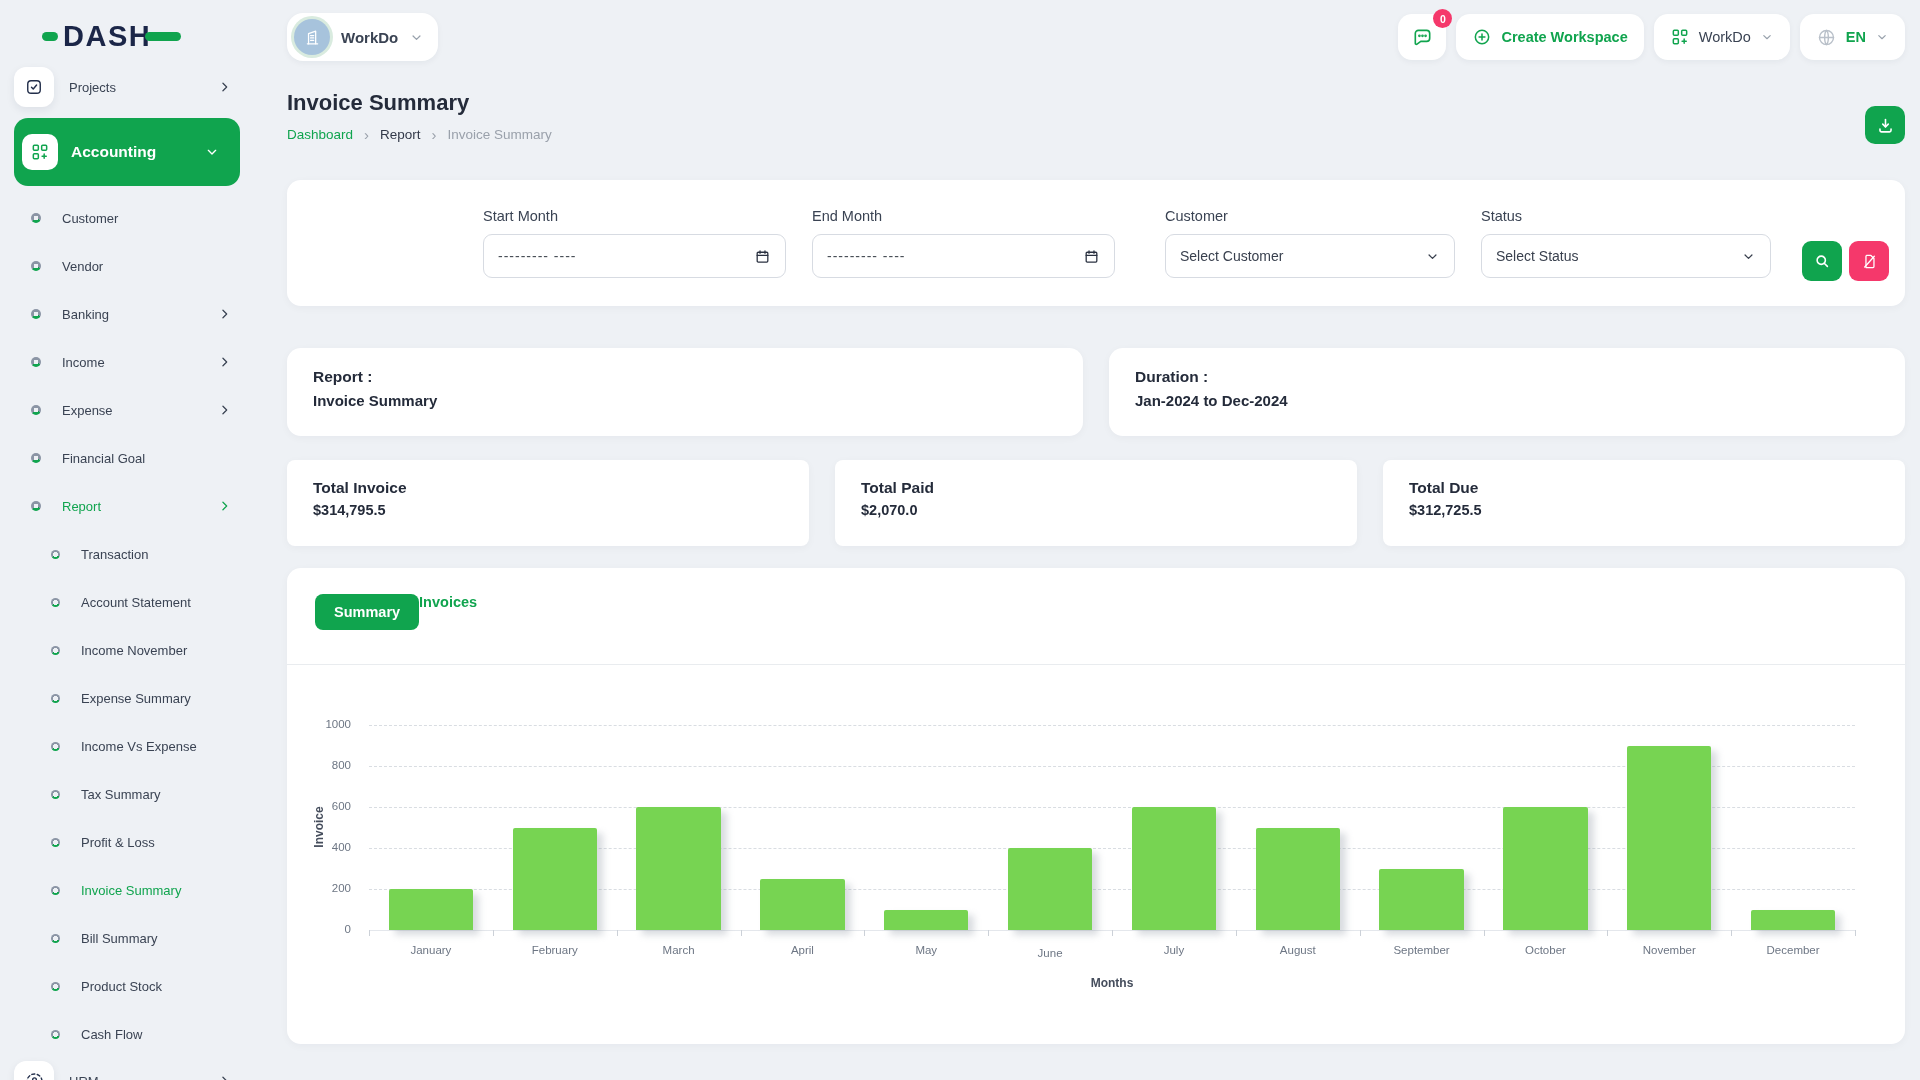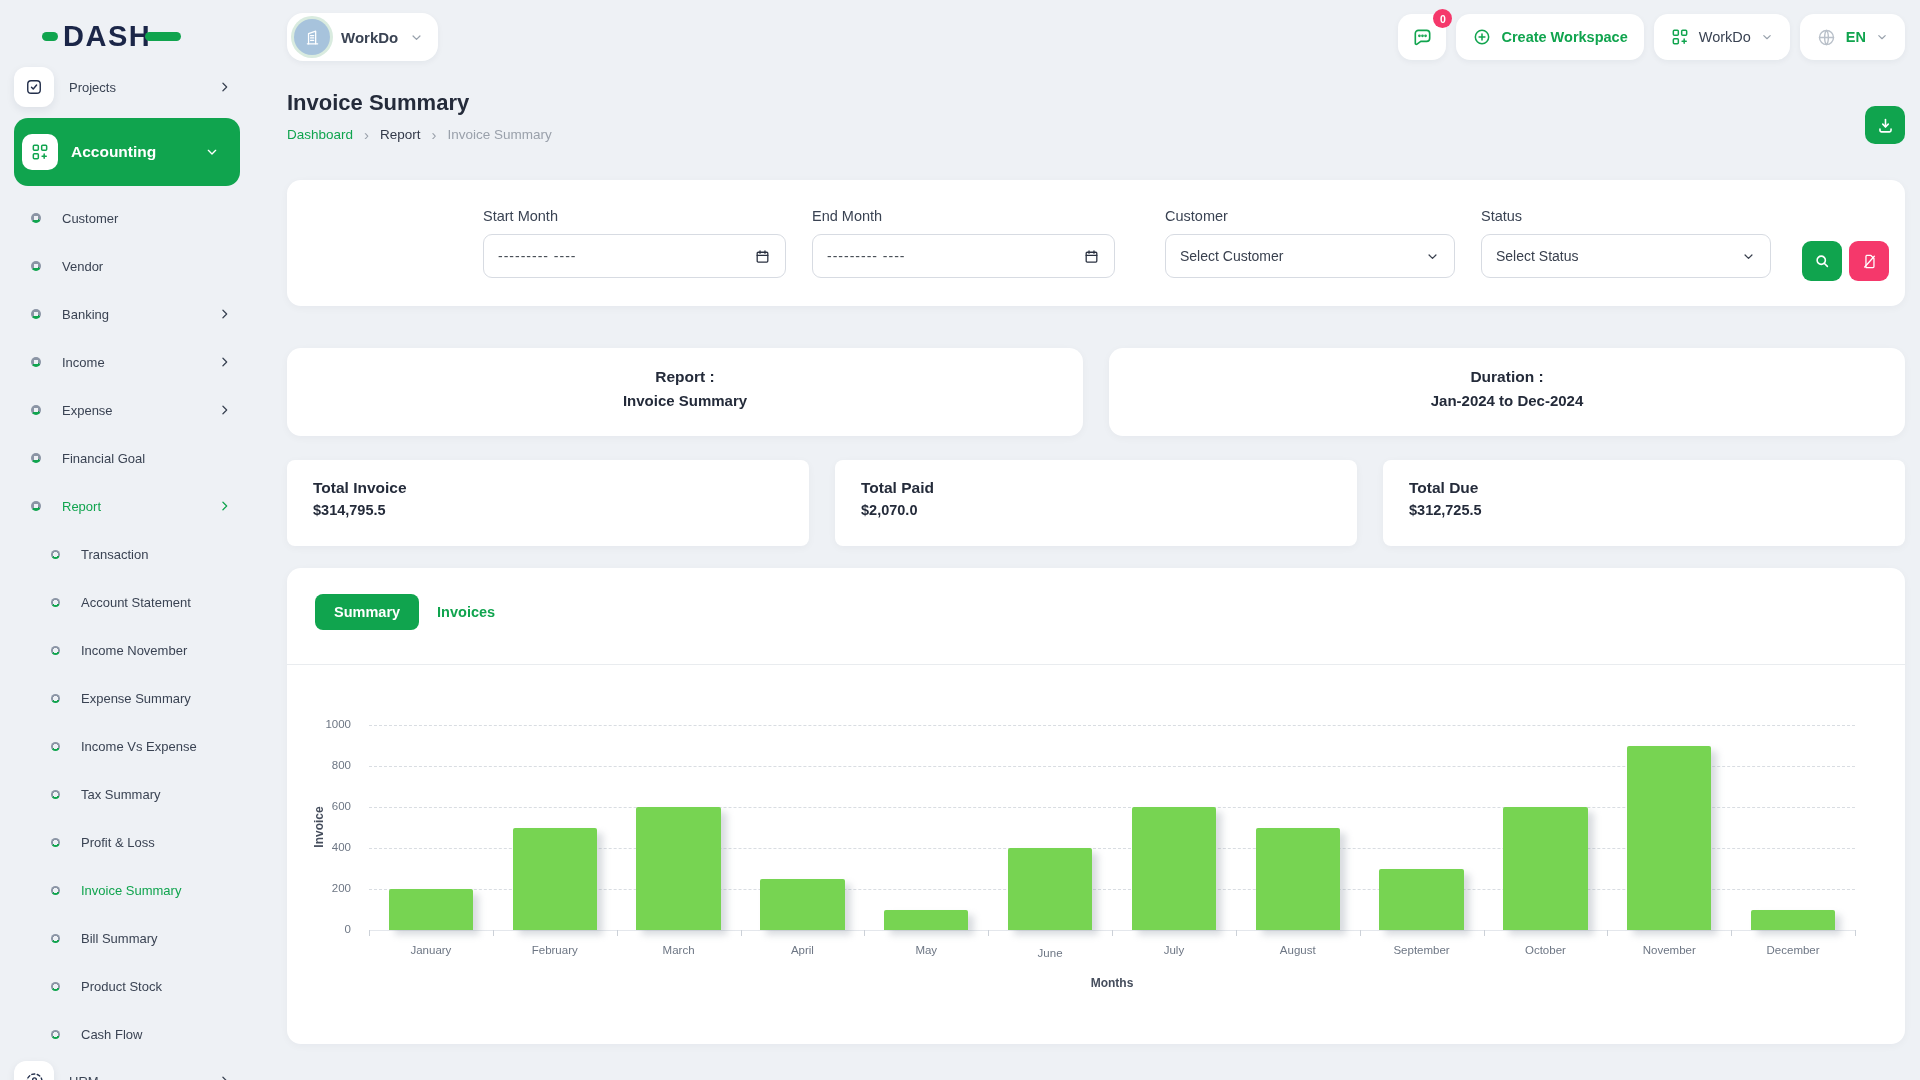--- a/index.html
+++ b/index.html
@@ -84,37 +84,37 @@
   .month { width:303px; }
   .placeholder { color:#4a5058; letter-spacing:1px; }
   .sel { width:290px; }
   .f-group.gap-extra { margin-left:24px; }
   .f-actions { margin-left:auto; display:flex; gap:7px; margin-top:36px; }
   .btn-sq { width:40px; height:40px; border-radius:9px; border:none; display:flex; align-items:center;
             justify-content:center; color:#fff; cursor:pointer; }
   .btn-search { background:#10a44e; }
   .btn-reset { background:#f5386b; }
 
-  .two-cards { display:flex; gap:26px; margin-top:42px;text-align:center; }
+  .two-cards { display:flex; gap:26px; margin-top:42px; }
   .info-card { background:#fff; border-radius:14px; height:88px; padding:20px 26px;
                box-shadow:0 2px 8px rgba(25,35,60,.04); }
   .info-card.report { width:796px; }
   .info-card.duration { flex:1; }
   .info-title { font-size:15.5px; font-weight:700; color:#242b3a; }
   .info-value { font-size:15px; font-weight:600; color:#242b3a; margin-top:6px; }
 
   .totals { display:flex; gap:26px; margin-top:24px; }
   .total-card { flex:1; background:#fff; border-radius:8px; height:86px; padding:19px 26px;
                 box-shadow:0 2px 8px rgba(25,35,60,.04); }
   .total-label { font-size:15.5px; font-weight:700; color:#242b3a; }
   .total-value { font-size:14.5px; font-weight:600; color:#242b3a; margin-top:5px; }
 
   .chart-card { margin-top:22px; background:#fff; border-radius:14px; height:476px;
                 box-shadow:0 2px 8px rgba(25,35,60,.04); }
-  .tabs { display:flex; align-items:center; gap:18px; padding:26px 28px 34px; }
+  .tabs { display:flex; align-items:flex-start; padding:26px 28px 34px; }
   .tab-active { background:#10a44e; color:#fff; font-size:14.5px; font-weight:600; border:none;
                 border-radius:8px; padding:10px 19px; cursor:pointer; font-family:inherit; }
   .tab-link { color:#10a44e; font-size:14.5px; font-weight:600; cursor:pointer; background:none;
               border:none; font-family:inherit; }
   .divider { height:1px; background:#e9ecef; }
   .chart { position:relative; height:375px; }
   .ytick { position:absolute; font-size:11.5px; color:#6d7684; text-align:right; width:64px; }
   .gridline { position:absolute; border-top:1px dashed #d9dde2; height:0; }
   .baseline { position:absolute; height:1px; background:#e4e7ec; }
   .tickmark { position:absolute; width:1px; height:6px; background:#ccd1d8; }

